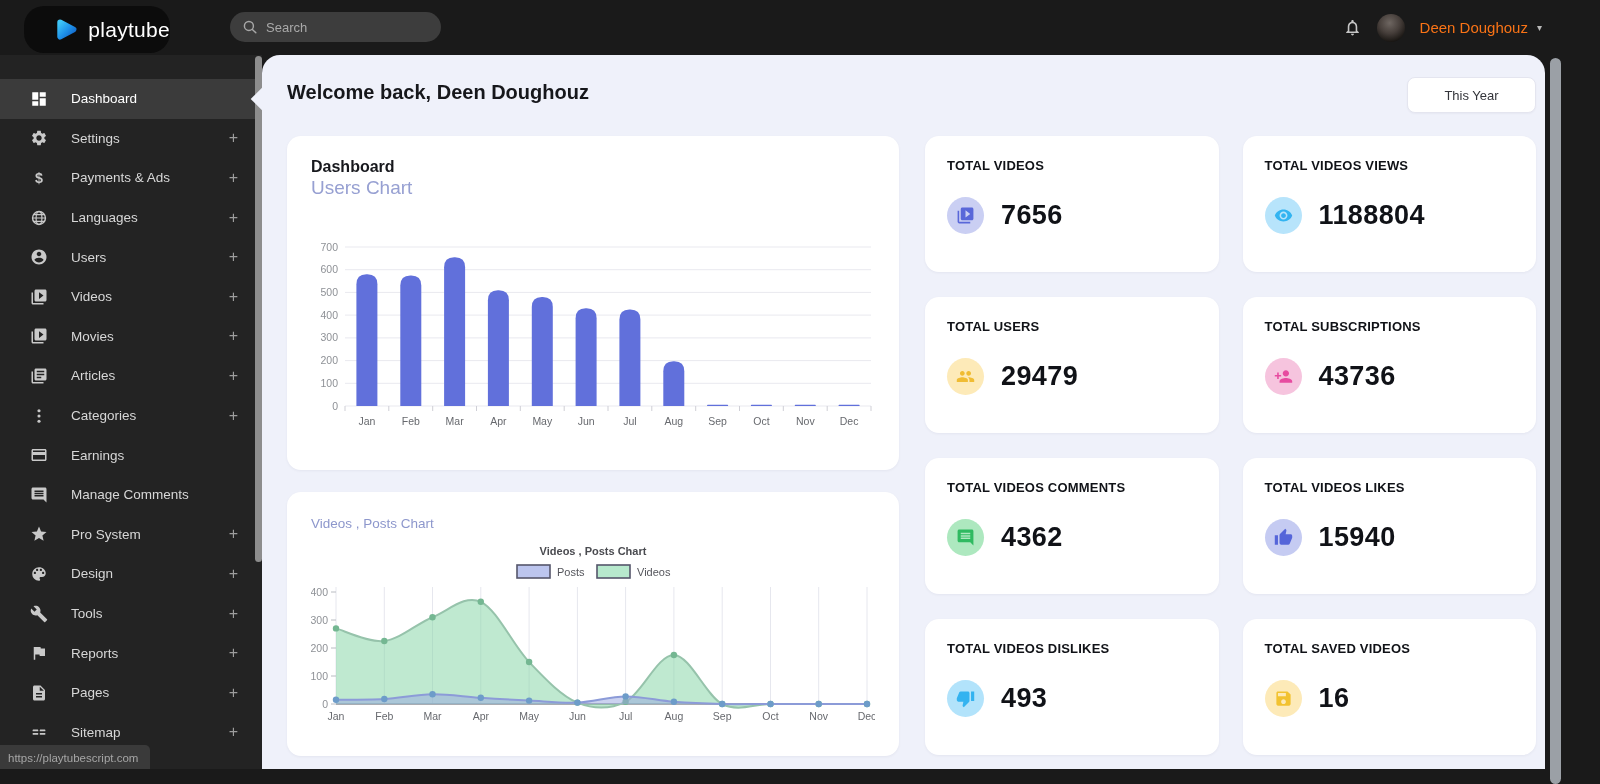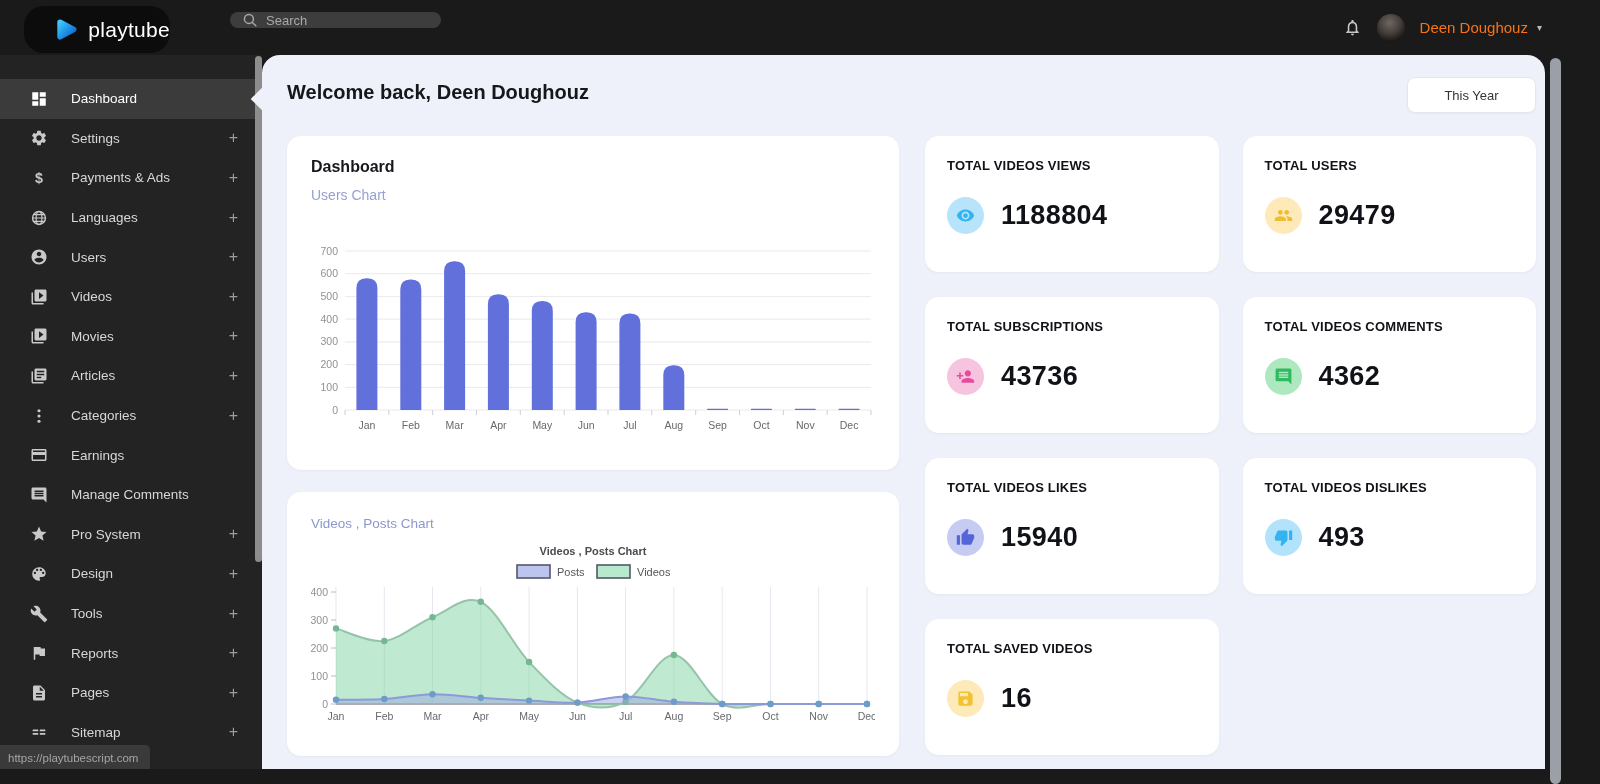--- a/index.html
+++ b/index.html
@@ -11,21 +11,21 @@
   }
   
   .topbar { height:55px; position:relative; background:#1a1a1a; z-index:5; }
   .logo-box {
     position:absolute; left:24px; top:6px; width:146px; height:47px;
     background:#0c0c0c; border-radius:20px;
     display:flex; align-items:center; justify-content:flex-end; gap:7px;
   }
   .brand-text { color:#fff; font-size:21px; font-weight:500; letter-spacing:0.3px; }
   .searchbar {
-    position:absolute; left:230px; top:12px; width:211px; height:16px;
+    position:absolute; left:230px; top:12px; width:211px; height:30px;
     background:#3d3d3d; border-radius:15px;
     display:flex; align-items:center; padding:0 12px; gap:8px;
   }
   .searchbar input {
     background:transparent; border:none; outline:none; color:#cfcfcf;
     font-size:13px; width:150px; font-family:"Liberation Sans",sans-serif;
   }
   .searchbar input::placeholder { color:#a9a9a9; }
   .topbar-right { position:absolute; right:58px; top:0; height:55px; display:flex; align-items:center; gap:15px; }
   .bell { color:#c6c6c6; display:flex; }
@@ -86,21 +86,21 @@
     box-shadow:0 1px 2px rgba(30,30,60,0.04);
   }
   .dash-grid { display:flex; gap:26px; padding:0 9px 0 25px; margin-top:23px; align-items:flex-start; }
   .left-col { width:612px; flex:none; }
   .card {
     background:#ffffff; border-radius:14px; box-shadow:0 1px 3px rgba(25,28,60,0.05);
   }
   .chart-card-1 { height:334px; padding:22px 24px; }
   .chart-card-2 { height:264px; padding:24px 24px; margin-top:22px; }
   .card-title { font-size:16px; font-weight:bold; color:#17181d; }
-  .card-subtitle { font-size:14px; color:#97a0d2; margin-top:11px; }
+  .card-subtitle { font-size:19px; color:#97a0d2; margin-top:1px; }
   .purple-title { font-size:13.5px; color:#8d97cc; }
   .right-col {
     flex:1; display:grid; grid-template-columns:1fr 1fr; gap:25px 24px;
   }
   .stat-card { height:136px; padding:22px 22px; }
   .stat-label { font-size:13px; font-weight:bold; color:#101217; letter-spacing:0.2px; }
   .stat-row { display:flex; align-items:center; gap:17px; margin-top:24px; }
   .stat-icon {
     width:37px; height:37px; border-radius:50%; flex:none;
     display:flex; align-items:center; justify-content:center;
@@ -450,20 +450,31 @@
                 <text x="362.9" y="181" text-anchor="middle" font-size="10.5" fill="#67696e">Aug</text>
                 <text x="411.2" y="181" text-anchor="middle" font-size="10.5" fill="#67696e">Sep</text>
                 <text x="459.5" y="181" text-anchor="middle" font-size="10.5" fill="#67696e">Oct</text>
                 <text x="507.7" y="181" text-anchor="middle" font-size="10.5" fill="#67696e">Nov</text>
                 <text x="556.0" y="181" text-anchor="middle" font-size="10.5" fill="#67696e">Dec</text>
               </svg>
           </div>
         </div>
         <div class="right-col" id="stats-grid">
             <div class="card stat-card">
+              <div class="stat-label">TOTAL VIDEOS</div>
+              <div class="stat-row">
+                <span class="stat-icon" style="background: rgb(202, 207, 243); color: rgb(89, 103, 217);">
+                  <svg viewBox="0 0 24 24" width="19" height="19" fill="currentColor">
+                    <path d="M4 6H2v14c0 1.1.9 2 2 2h14v-2H4V6zm16-4H8c-1.1 0-2 .9-2 2v12c0 1.1.9 2 2 2h12c1.1 0 2-.9 2-2V4c0-1.1-.9-2-2-2zm-8 12.5v-9l6 4.5-6 4.5z"></path>
+                  </svg>
+                </span>
+                <div class="stat-value">7656</div>
+              </div>
+            </div>
+            <div class="card stat-card">
               <div class="stat-label">TOTAL VIDEOS VIEWS</div>
               <div class="stat-row">
                 <span class="stat-icon" style="background: rgb(183, 228, 251); color: rgb(50, 180, 241);">
                   <svg viewBox="0 0 24 24" width="19" height="19" fill="currentColor">
                     <path d="M12 4.5C7 4.5 2.73 7.61 1 12c1.73 4.39 6 7.5 11 7.5s9.27-3.11 11-7.5c-1.73-4.39-6-7.5-11-7.5zM12 17c-2.76 0-5-2.24-5-5s2.24-5 5-5 5 2.24 5 5-2.24 5-5 5zm0-8c-1.66 0-3 1.34-3 3s1.34 3 3 3 3-1.34 3-3-1.34-3-3-3z"></path>
                   </svg>
                 </span>
                 <div class="stat-value">1188804</div>
               </div>
             </div>

